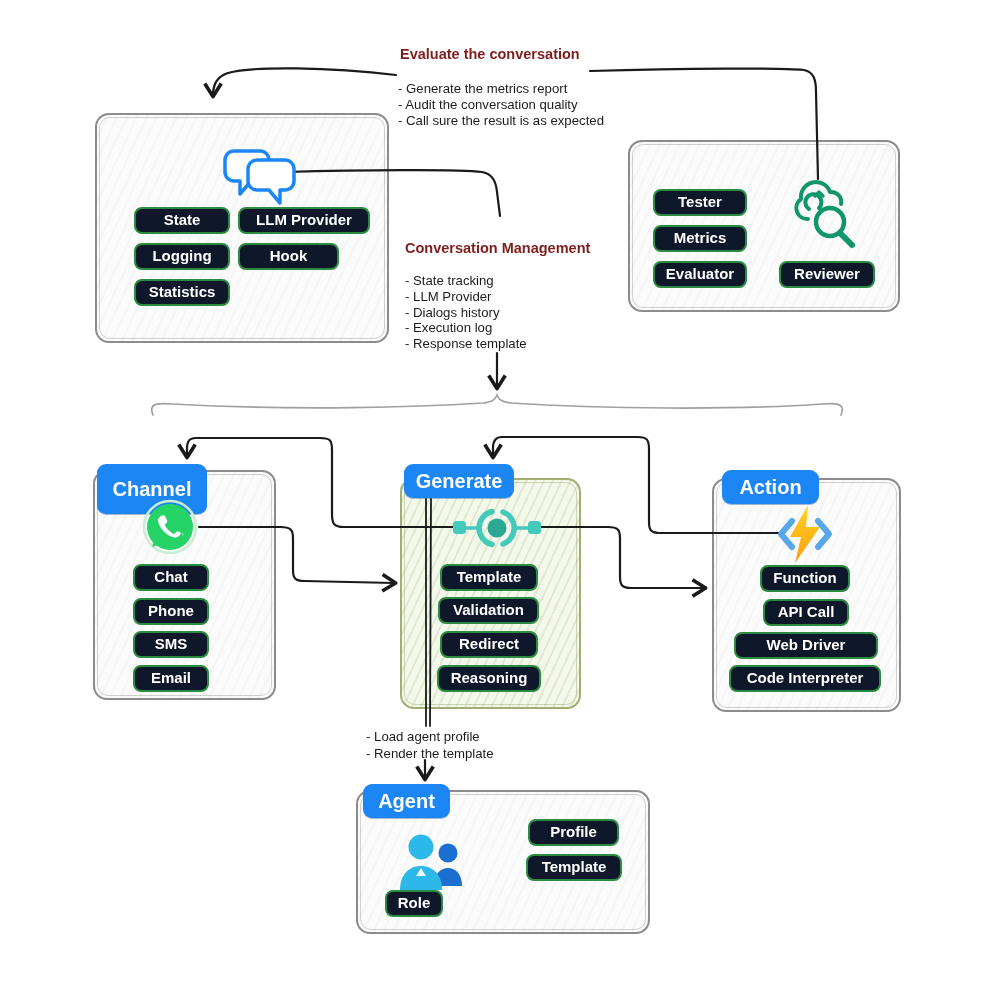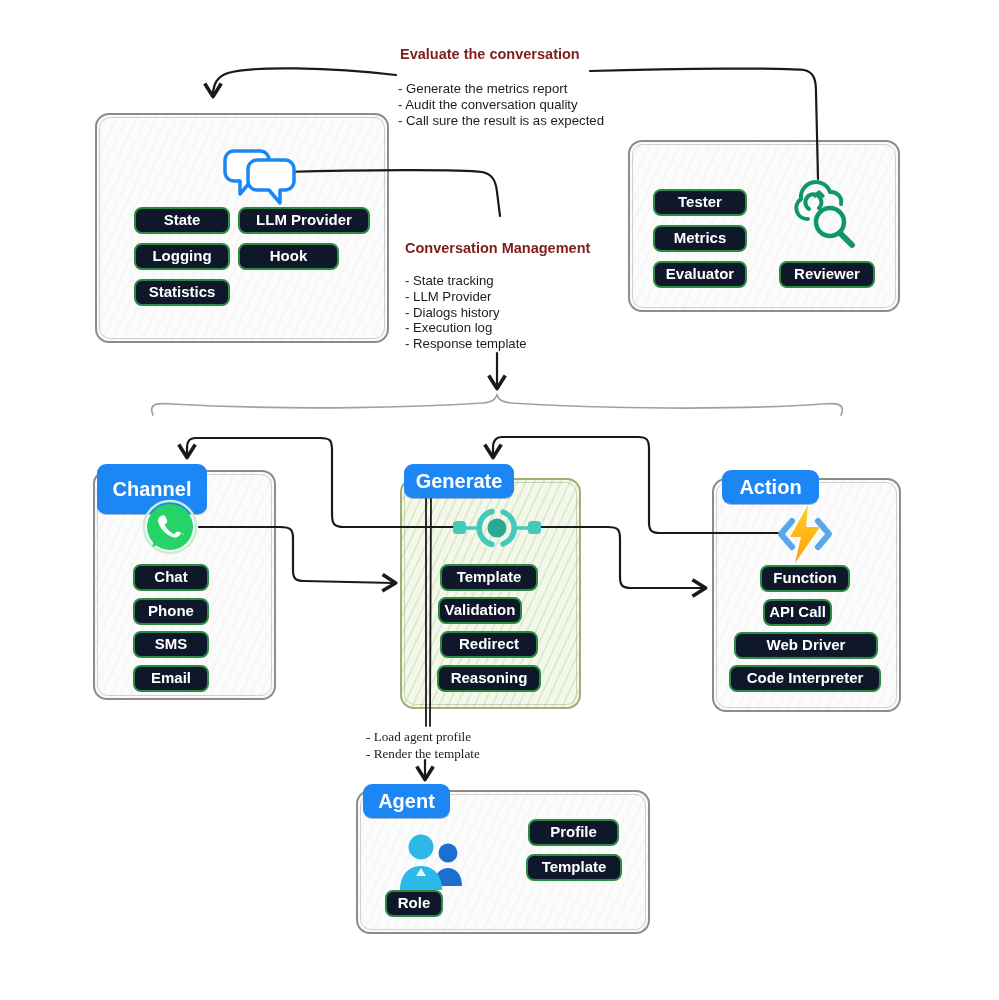--- a/index.html
+++ b/index.html
@@ -32,21 +32,21 @@
     box-shadow:0 1px 0 rgba(0,60,140,0.35);
   }
   .pill{
     position:absolute;box-sizing:border-box;z-index:3;height:27px;background:#0f172a;
     border:2px solid #2b8c41;border-radius:8px;color:#fff;font-weight:bold;font-size:15px;
     text-align:center;line-height:22px;white-space:nowrap;overflow:hidden;
   }
   .note-title{position:absolute;z-index:2;font-weight:bold;font-size:14.5px;color:#7f1d1d;white-space:nowrap;}
   .note-lines{position:absolute;z-index:2;font-size:13.2px;color:#1c1c1c;white-space:nowrap;}
   .note-lines div{height:15.8px;line-height:15.8px;}
-  .note-lines.wide div{height:17px;line-height:17px;font-family:Liberation Serif, serif;}
+  .note-lines.wide div{height:17px;line-height:17px;}
   .icon{position:absolute;z-index:6;}
   svg.overlay{position:absolute;left:0;top:0;z-index:5;pointer-events:none;}
 </style>
 </head>
 <body>
 
 <div id="stage">
 
   <div class="node-box" style="left:95px;top:113px;width:294px;height:230px"></div>
   <div class="node-box" style="left:628px;top:140px;width:272px;height:172px"></div>
@@ -70,26 +70,26 @@
   <div class="pill" style="left:653px;top:225px;width:94px">Metrics</div>
   <div class="pill" style="left:653px;top:261px;width:94px">Evaluator</div>
   <div class="pill" style="left:779px;top:261px;width:96px">Reviewer</div>
 
   <div class="pill" style="left:133px;top:564px;width:76px">Chat</div>
   <div class="pill" style="left:133px;top:598px;width:76px">Phone</div>
   <div class="pill" style="left:133px;top:631px;width:76px">SMS</div>
   <div class="pill" style="left:133px;top:665px;width:76px">Email</div>
 
   <div class="pill" style="left:440px;top:564px;width:98px">Template</div>
-  <div class="pill" style="left:438px;top:597px;width:84px">Validation</div>
+  <div class="pill" style="left:438px;top:597px;width:101px">Validation</div>
   <div class="pill" style="left:440px;top:631px;width:98px">Redirect</div>
   <div class="pill" style="left:437px;top:665px;width:104px">Reasoning</div>
 
   <div class="pill" style="left:760px;top:565px;width:90px">Function</div>
-  <div class="pill" style="left:763px;top:599px;width:69px">API Call</div>
+  <div class="pill" style="left:763px;top:599px;width:86px">API Call</div>
   <div class="pill" style="left:734px;top:632px;width:144px">Web Driver</div>
   <div class="pill" style="left:729px;top:665px;width:152px">Code Interpreter</div>
 
   <div class="pill" style="left:528px;top:819px;width:91px">Profile</div>
   <div class="pill" style="left:526px;top:854px;width:96px">Template</div>
   <div class="pill" style="left:385px;top:890px;width:58px">Role</div>
 
   <div class="note-title" style="left:400px;top:46px">Evaluate the conversation</div>
   <div class="note-lines" style="left:398px;top:81px">
     <div>- Generate the metrics report</div>

